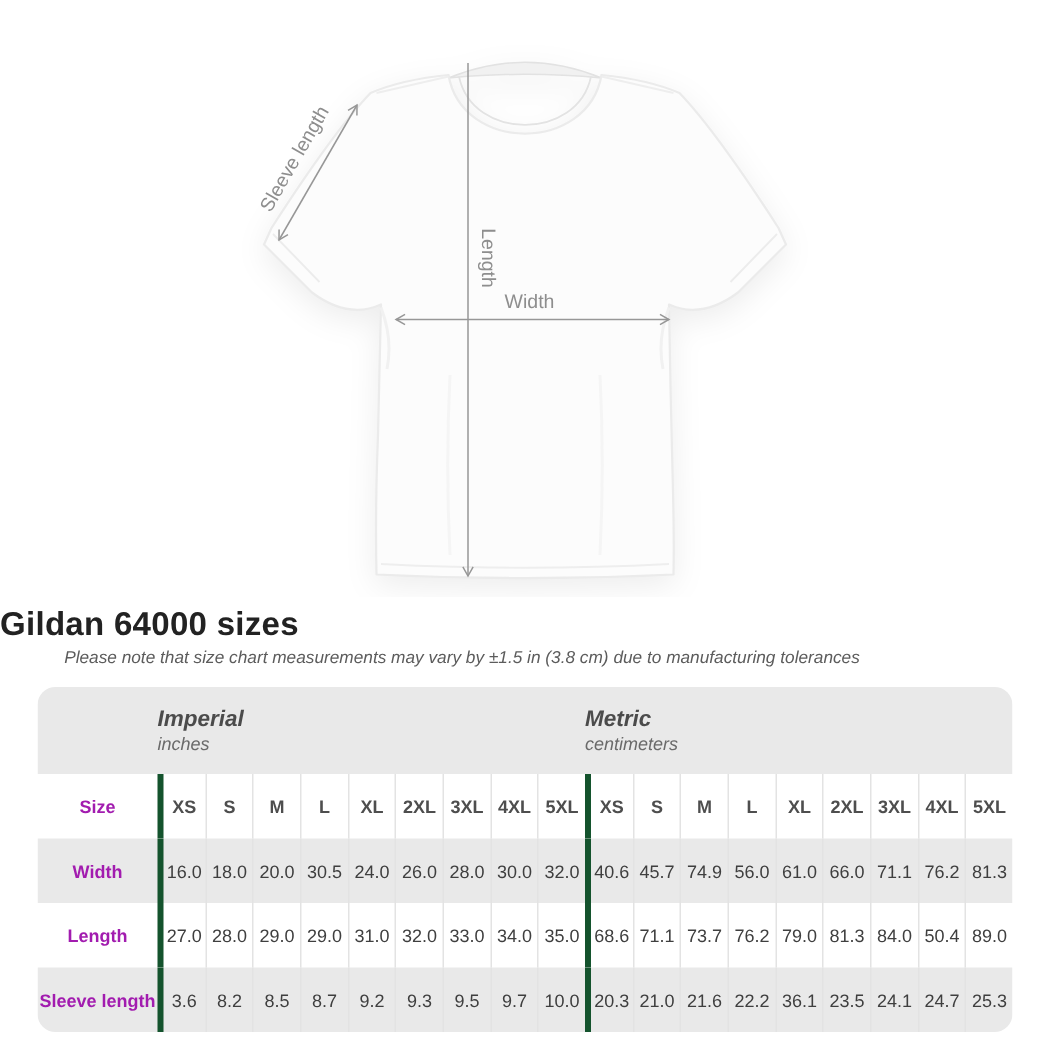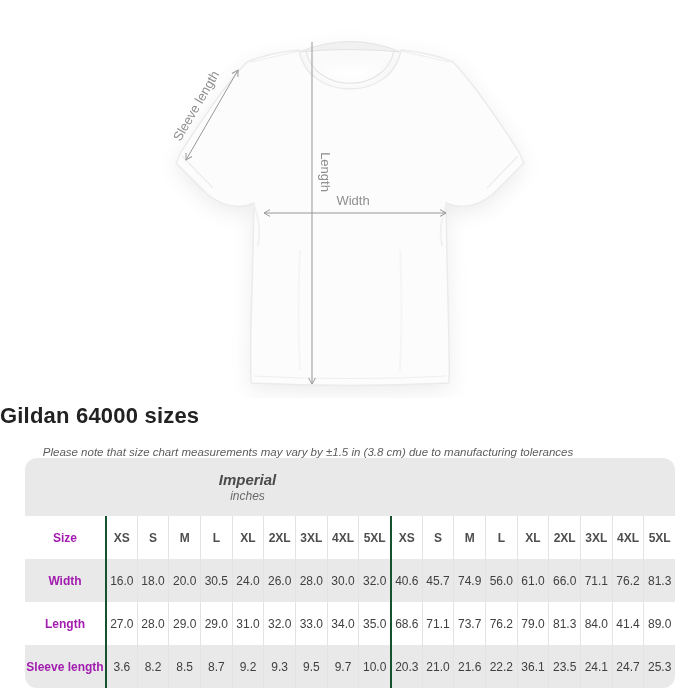--- a/index.html
+++ b/index.html
@@ -12,47 +12,47 @@
   .shirt-area svg{display:block;}
   .shirt-main{filter:drop-shadow(0 6px 10px rgba(0,0,0,0.07));}
   .ann-text{font-family:"Liberation Sans","DejaVu Sans",sans-serif;font-size:13px;fill:#8e8e8e;}
   
   .title{
     position:absolute;left:0;top:403px;width:700px;
     font-size:22px;font-weight:bold;color:#222;letter-spacing:.2px;
   }
   .subtitle{
     position:absolute;left:0;top:433px;width:616px;text-align:center;
-    font-size:11.5px;font-style:italic;color:#5c5c5c;margin-top:13px;
+    font-size:11.5px;font-style:italic;color:#5c5c5c;
   }
   
   .size-table{
     position:absolute;left:25px;top:458px;width:650px;height:230px;
     border-radius:12px;overflow:hidden;background:#ffffff;
     display:grid;grid-template-rows:58px 43px 43px 43px 43px;
   }
   .t-row{display:grid;grid-template-columns:80px repeat(18,1fr);align-items:stretch;}
   .t-row.band{background:#e9e9e9;}
   .t-row.alt{background:#e9e9e9;}
   .t-row.plain{background:#ffffff;}
-  .group{display:flex;flex-direction:column;align-items:center;justify-content:center;gap:1px;}
+  .group{display:flex;flex-direction:column;align-items:flex-start;justify-content:center;gap:1px;}
   .g-imperial{grid-column:2 / span 9;}
   .g-metric{grid-column:11 / span 9;}
   .g-label{font-size:15px;font-weight:bold;font-style:italic;color:#4b4b4b;}
   .g-sub{font-size:12px;font-style:italic;color:#6a6a6a;}
   .cell{
     display:flex;align-items:center;justify-content:center;
     font-size:12px;color:#3f3f3f;border-left:1px solid #e3e3e3;
     white-space:nowrap;
   }
   .cell.lbl{
     border-left:none;font-weight:bold;color:#a21caf;font-size:12px;
   }
   .cell.hd{font-weight:bold;color:#4e4e4e;}
-  .cell.c-block{border-left:2px solid #14532d;}
+  .cell.c-block{border-left:4px solid #14532d;}
 </style>
 </head>
 <body>
 
 <div class="canvas">
 
   <div class="shirt-area">
     <svg width="700" height="398" viewBox="0 0 700 398">
       <defs>
         <marker id="ah" viewBox="0 0 10 10" refX="8.2" refY="5" markerWidth="9" markerHeight="9" orient="auto-start-reverse" markerUnits="userSpaceOnUse">
@@ -107,20 +107,24 @@
 
   <div class="title">Gildan 64000 sizes</div>
   <div class="subtitle">Please note that size chart measurements may vary by ±1.5 in (3.8 cm) due to manufacturing tolerances</div>
 
   <div class="size-table">
 
     <div class="t-row band">
       <div class="group g-imperial">
         <div class="g-label">Imperial</div>
         <div class="g-sub">inches</div>
+      </div>
+      <div class="group g-metric">
+        <div class="g-label">Metric</div>
+        <div class="g-sub">centimeters</div>
       </div>
     </div>
 
     <div class="t-row plain">
       <div class="cell lbl">Size</div>
       <div class="cell hd c-block">XS</div>
       <div class="cell hd">S</div>
       <div class="cell hd">M</div>
       <div class="cell hd">L</div>
       <div class="cell hd">XL</div>
@@ -172,21 +176,21 @@
       <div class="cell">33.0</div>
       <div class="cell">34.0</div>
       <div class="cell">35.0</div>
       <div class="cell c-block">68.6</div>
       <div class="cell">71.1</div>
       <div class="cell">73.7</div>
       <div class="cell">76.2</div>
       <div class="cell">79.0</div>
       <div class="cell">81.3</div>
       <div class="cell">84.0</div>
-      <div class="cell">41.4</div>
+      <div class="cell">50.4</div>
       <div class="cell">89.0</div>
     </div>
 
     <div class="t-row alt">
       <div class="cell lbl">Sleeve length</div>
       <div class="cell c-block">3.6</div>
       <div class="cell">8.2</div>
       <div class="cell">8.5</div>
       <div class="cell">8.7</div>
       <div class="cell">9.2</div>

